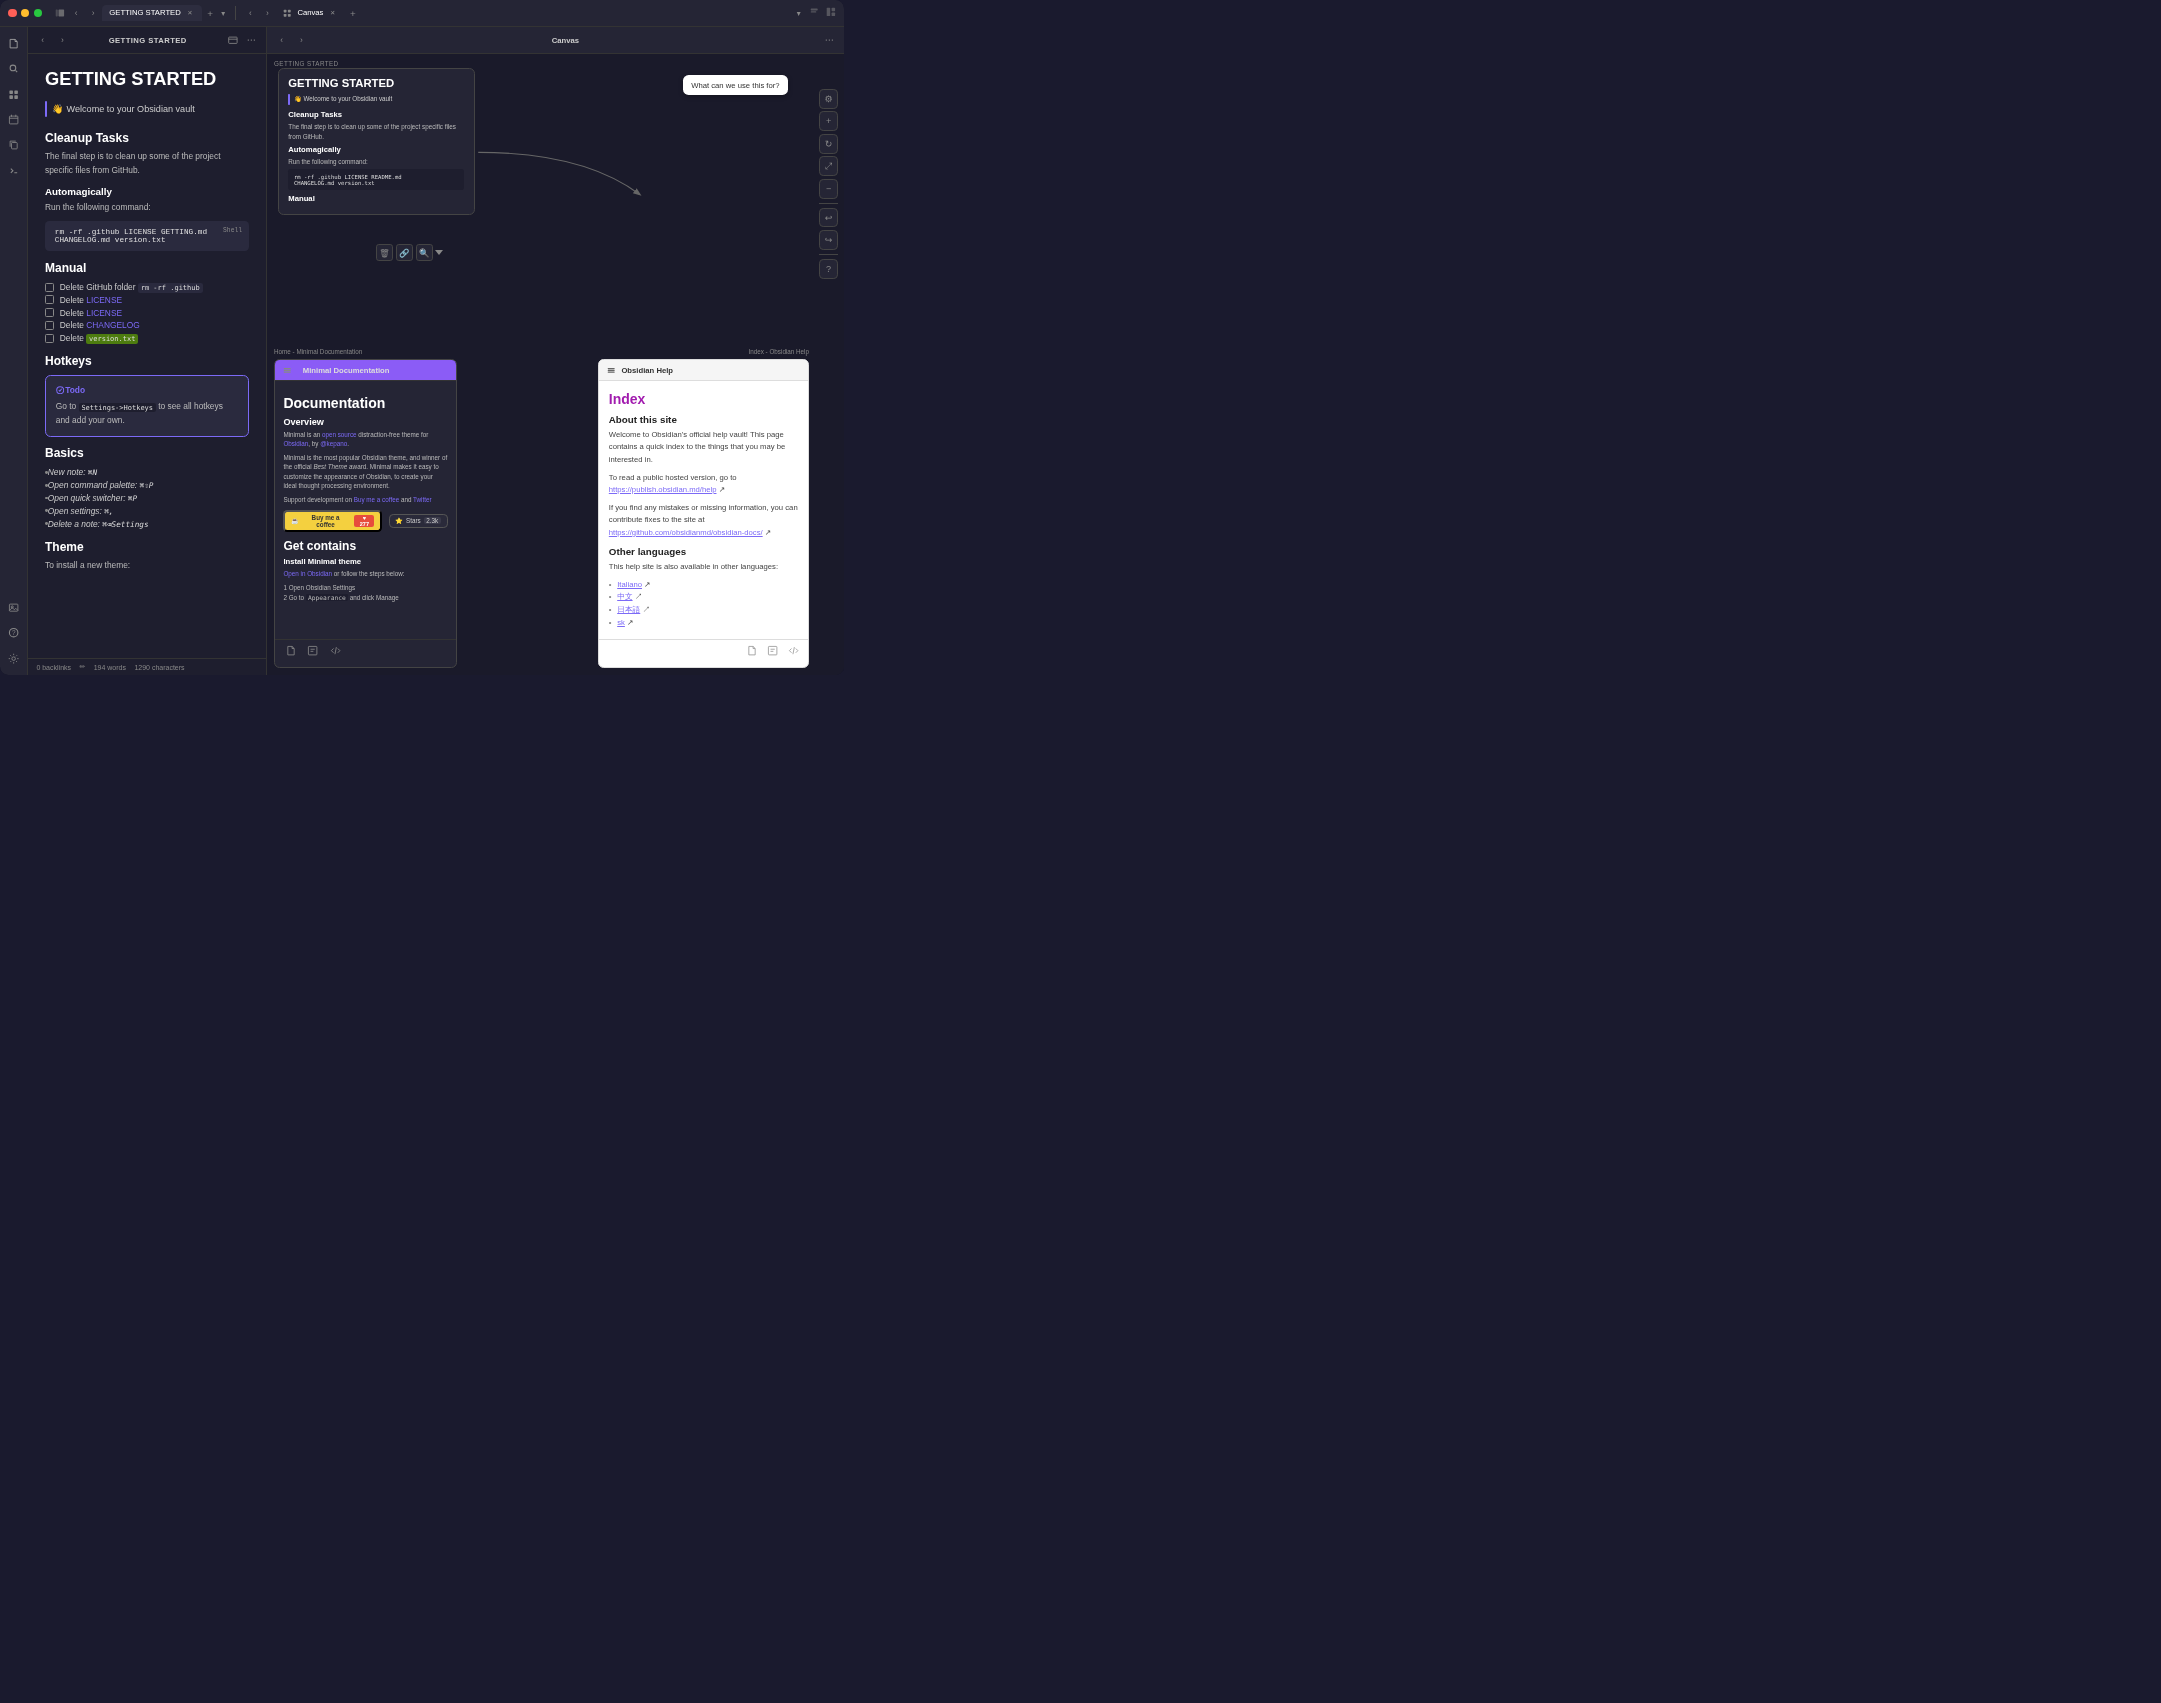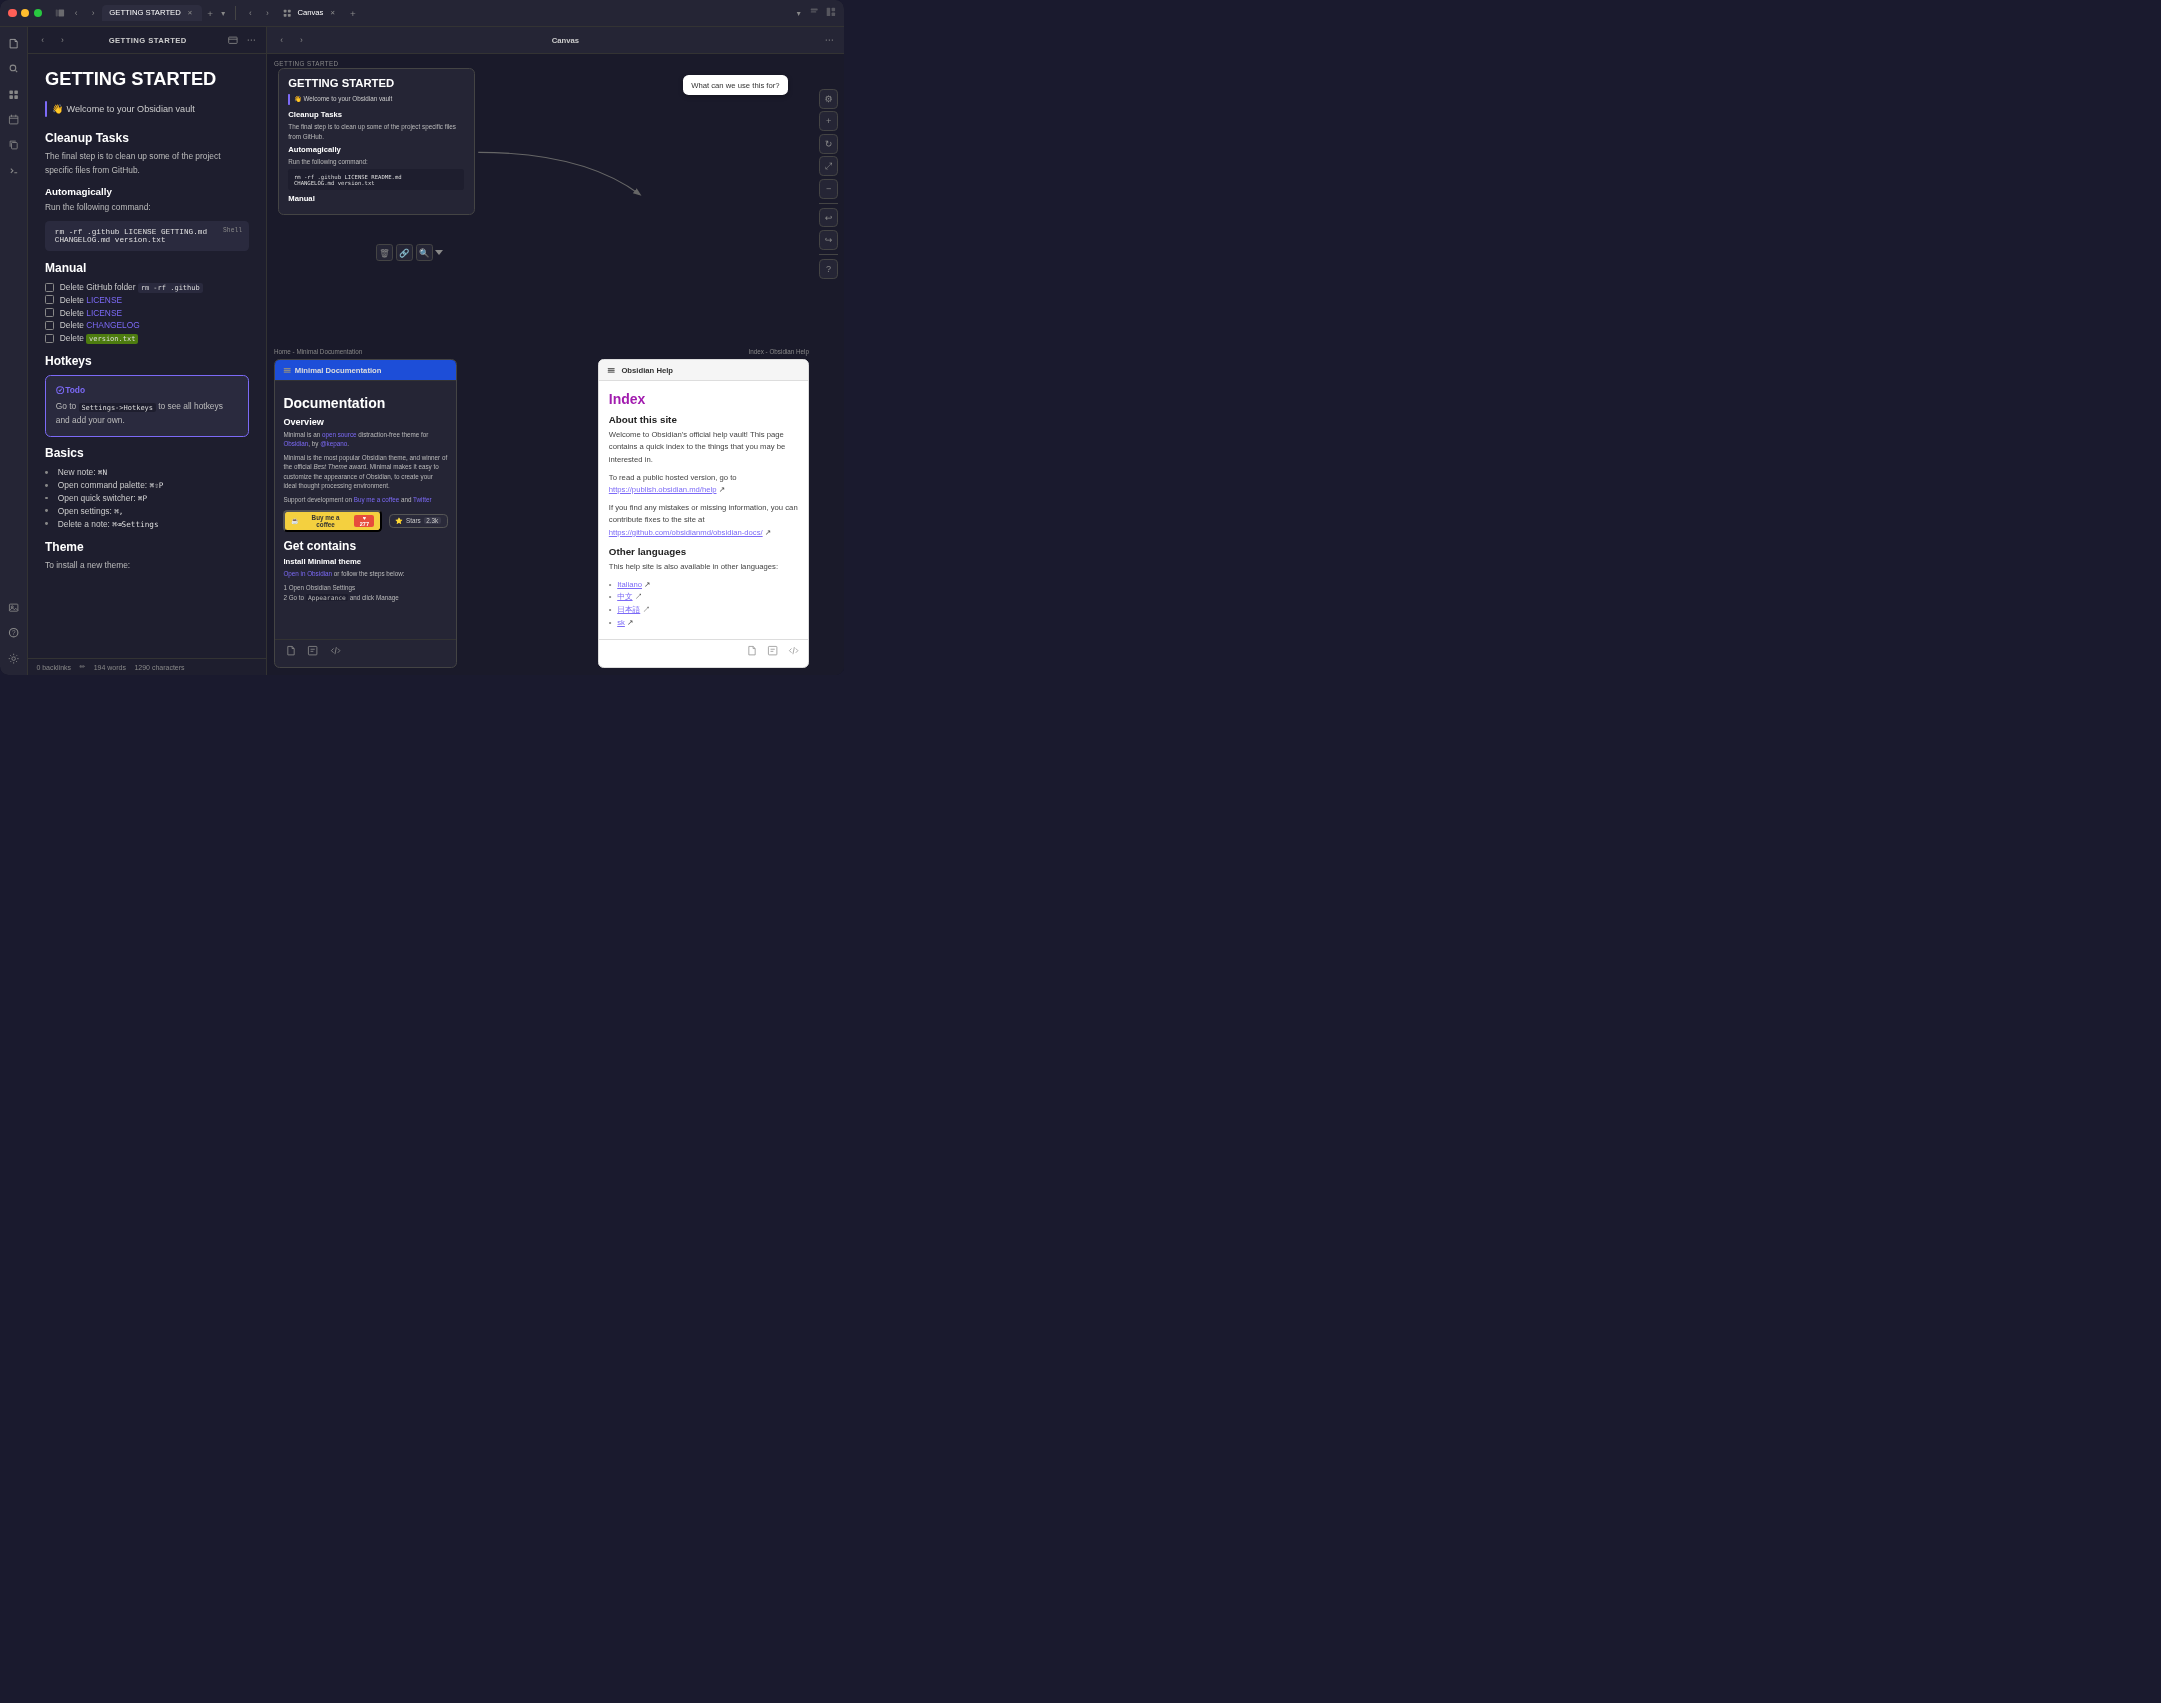--- a/index.html
+++ b/index.html
@@ -300,24 +300,25 @@
       gap: 1px;
       font-size: 8.4px;
       font-weight: 600;
       color: #7c6af7;
       margin-bottom: 5.6px;
     }
 
     .bullet-item {
       display: flex;
       align-items: center;
-      gap: 10px;
+      gap: 0;
       padding: 1.4px 0;
       font-size: 8.4px;
       color: #ccc;
+      font-style: italic;
     }
     .bullet-dot {
       width: 2.8px;
       height: 2.8px;
       background: #888;
       border-radius: 50%;
       flex-shrink: 0;
     }
     .kbd {
       font-family: 'SF Mono', monospace;
@@ -494,23 +495,23 @@
       overflow: hidden;
       position: absolute;
       bottom: 7px;
       left: 7px;
       height: 309px;
     }
 
     .doc-card-header {
       display: flex;
       align-items: center;
-      gap: 3px;
+      gap: 11px;
       padding: 5.6px 8.4px;
-      background: #1d4ed8;
+      background: #8b5cf6;
       border-bottom: 0.7px solid #333;
       font-size: 7.7px;
       font-weight: 600;
       color: #ddd;
     }
 
     .doc-card-content {
       padding: 8.4px;
       overflow-y: auto;
       height: calc(100% - 49px);

